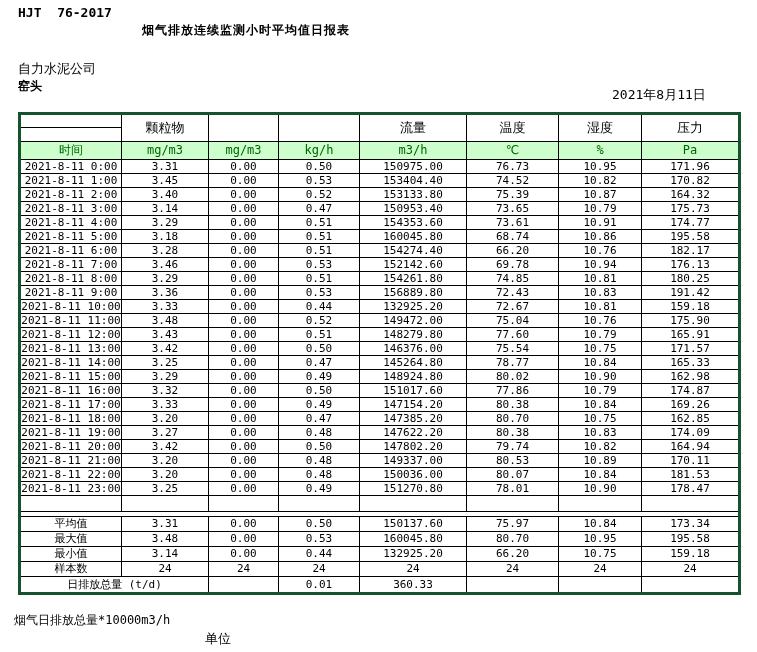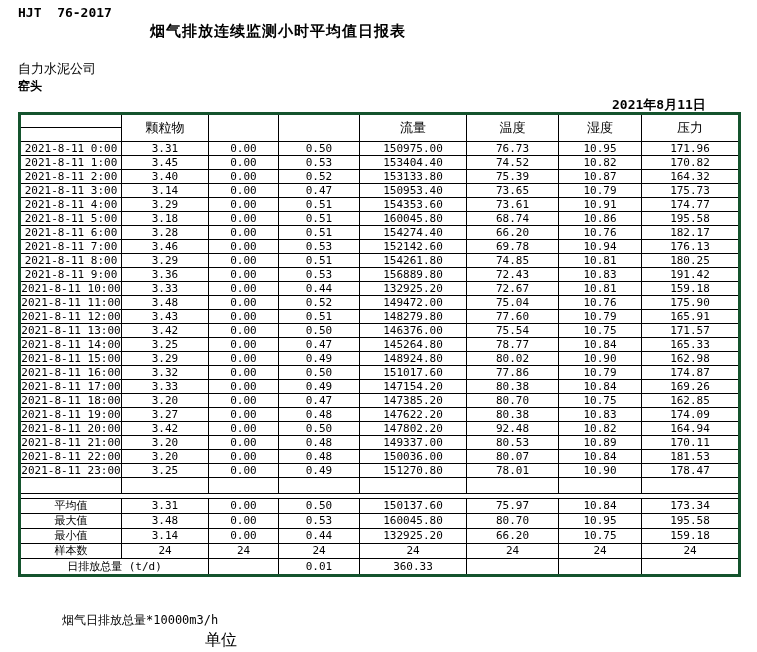--- a/index.html
+++ b/index.html
@@ -3,24 +3,24 @@
 <meta charset="utf-8">
 <style>
   html,body{margin:0;padding:0;}
   body{
     width:757px;height:652px;background:#ffffff;position:relative;
     font-family:"DejaVu Sans Mono","DejaVu Sans",sans-serif;
     color:#000;
   }
   .abs{position:absolute;white-space:pre;}
   .hdr-code{left:18px;top:5px;font-weight:bold;font-size:13px;}
-  .hdr-title{left:150px;top:22px;font-weight:bold;font-size:15px;letter-spacing:1px;}
+  .hdr-title{left:142px;top:22px;font-weight:bold;font-size:12px;letter-spacing:1px;}
   .hdr-company{left:18px;top:60px;font-weight:normal;font-size:13px;}
   .hdr-station{left:18px;top:78px;font-weight:bold;font-size:12px;}
-  .hdr-date{left:612px;top:96px;font-size:13px;font-weight:bold;}
+  .hdr-date{left:612px;top:86px;font-size:13px;}
 
   table.report{
     position:absolute;left:18px;top:112px;
     border-collapse:collapse;table-layout:fixed;
     border:3px solid #14532d;
   }
   table.report td{
     border:1px solid #000;
     font-size:11px;text-align:center;
     padding:0;height:13px;line-height:13px;
@@ -37,23 +37,23 @@
     font-size:12px;
   }
   tr.data-row td{height:13px;}
   tr.empty-row td{height:15px;}
   tr.spacer-row td{border-left:none;border-right:none;border-top:1px solid #000;border-bottom:none;height:4px;line-height:4px;}
   tr.sum-row td{height:14px;line-height:14px;}
   td.label-cell{font-size:12px;}
   tr.total-row td{height:15px;line-height:15px;}
   td.total-label{text-align:left;font-size:12px;padding-left:2px;}
 
-  .ftr-note{left:14px;top:612px;font-size:12px;margin-left:48px;}
+  .ftr-note{left:14px;top:612px;font-size:12px;}
   .ftr-report-unit{left:14px;top:652px;font-size:16px;}
-  .ftr-unit{left:205px;top:630px;font-size:16px;}
+  .ftr-unit{left:205px;top:630px;font-size:13px;}
 </style>
 </head>
 <body>
 
 <div class="abs hdr-code">HJT  76-2017</div>
 <div class="abs hdr-title">烟气排放连续监测小时平均值日报表</div>
 <div class="abs hdr-company">自力水泥公司</div>
 <div class="abs hdr-station">窑头</div>
 <div class="abs hdr-date">2021年8月11日</div>
 
@@ -75,20 +75,30 @@
         <div class="half-bot"></div>
       </td>
       <td>颗粒物</td>
       <td></td>
       <td></td>
       <td>流量</td>
       <td>温度</td>
       <td>湿度</td>
       <td>压力</td>
     </tr>
+    <tr class="unit-row">
+      <td>时间</td>
+      <td>mg/m3</td>
+      <td>mg/m3</td>
+      <td>kg/h</td>
+      <td>m3/h</td>
+      <td>℃</td>
+      <td>%</td>
+      <td>Pa</td>
+    </tr>
   </thead>
   <tbody>
       <tr class="data-row">
         <td>2021-8-11 0:00</td>
         <td>3.31</td>
         <td>0.00</td>
         <td>0.50</td>
         <td>150975.00</td>
         <td>76.73</td>
         <td>10.95</td>
@@ -283,21 +293,21 @@
         <td>80.38</td>
         <td>10.83</td>
         <td>174.09</td>
       </tr>
       <tr class="data-row">
         <td>2021-8-11 20:00</td>
         <td>3.42</td>
         <td>0.00</td>
         <td>0.50</td>
         <td>147802.20</td>
-        <td>92.48</td>
+        <td>79.74</td>
         <td>10.82</td>
         <td>164.94</td>
       </tr>
       <tr class="data-row">
         <td>2021-8-11 21:00</td>
         <td>3.20</td>
         <td>0.00</td>
         <td>0.48</td>
         <td>149337.00</td>
         <td>80.53</td>

